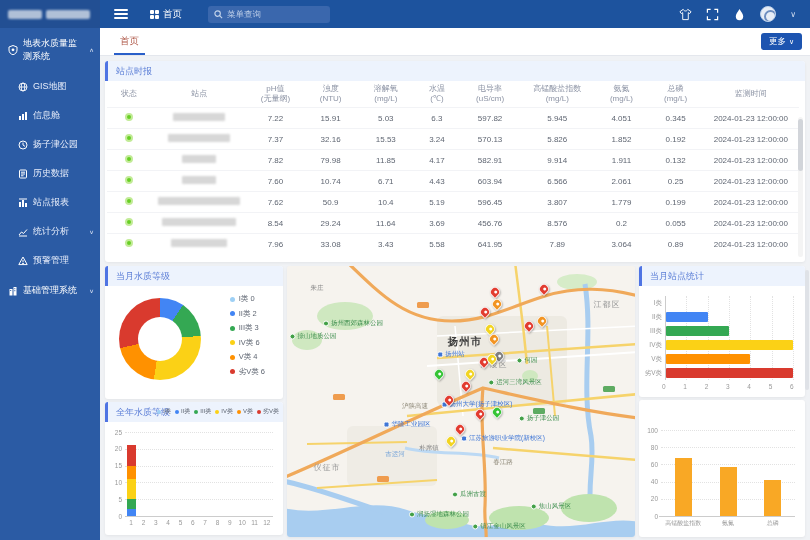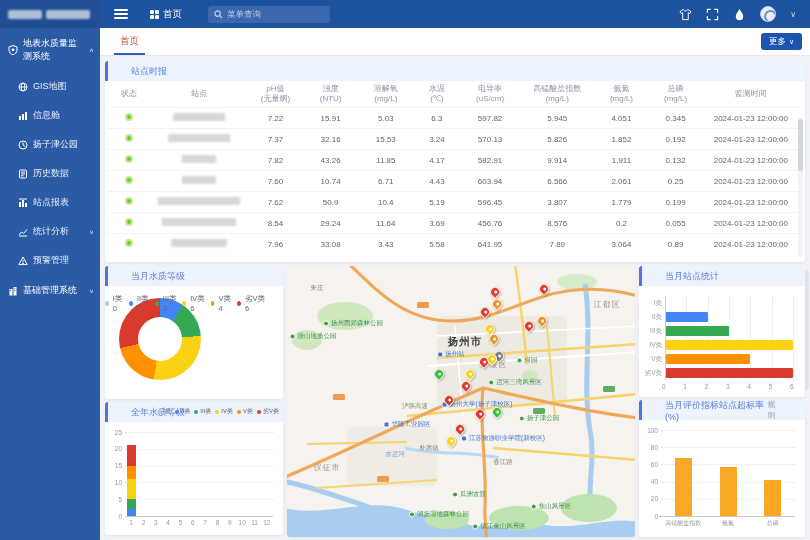--- a/index.html
+++ b/index.html
@@ -33,36 +33,36 @@
   .top-caret { color:#cfdcf0; font-size:8px; cursor:pointer; }
 
   
   .tabbar { position:absolute; left:100px; top:28px; right:0; height:28px; background:#fff; border-bottom:1px solid #e4e7ed; display:flex; align-items:center; z-index:4; }
   .tab-item { margin-left:14px; height:100%; display:flex; align-items:center; font-size:9.5px; color:#b05a4a; position:relative; padding:0 6px; cursor:pointer; }
   .tab-item::after { content:""; position:absolute; left:0; right:0; bottom:0; height:2px; background:#2a5fc9; }
   .more-btn { margin-left:auto; margin-right:8px; background:#1d54b0; color:#fff; font-size:8.5px; height:17px; padding:0 8px; border:none; border-radius:3px; display:flex; align-items:center; gap:3px; cursor:pointer; font-family:"Liberation Sans",sans-serif; }
 
   
   .panel { position:absolute; background:#fff; border-radius:3px; box-shadow:0 1px 3px rgba(0,0,0,.06); overflow:hidden; }
-  .panel-title { height:20px; background:#edf3fd; border-left:3px solid #4f74e3; display:flex; align-items:center; padding:0 23px; font-size:9px; color:#5a7dd6; }
+  .panel-title { height:20px; background:#edf3fd; border-left:3px solid #4f74e3; display:flex; align-items:center; padding:0 8px; font-size:9px; color:#5a7dd6; }
   .panel-title .right-link { margin-left:auto; color:#9aa3af; font-size:8px; cursor:pointer; }
 
   #panel-table { left:105px; top:61px; width:700px; height:201px; }
   table.sr { border-collapse:collapse; table-layout:fixed; width:692px; margin-left:2px; }
   table.sr th { font-size:8px; color:#8d94a5; font-weight:normal; padding:3px 1px; line-height:1.25; }
   table.sr td { font-size:8px; color:#5f6672; text-align:center; height:21px; border-top:1px solid #f2f3f6; }
   .status-dot { width:8px; height:8px; border-radius:50%; background:#67cf24; border:2px solid #c2eb97; display:inline-block; }
   .site-blur { display:inline-block; height:8px; background:#d7d7d7; border-radius:1px; filter:blur(1.2px); }
   .tbl-scroll { position:absolute; right:2px; top:56px; width:5px; height:140px; background:#f4f4f4; border-radius:3px; }
   .tbl-scroll i { position:absolute; top:2px; left:0; width:5px; height:52px; background:#d2d5da; border-radius:3px; display:block; }
 
   #panel-donut { left:105px; top:266px; width:178px; height:133px; }
   .donut-wrap { position:absolute; left:14px; top:32px; width:82px; height:82px; border-radius:50%; }
   .donut-hole { position:absolute; left:19px; top:19px; width:44px; height:44px; border-radius:50%; background:#fff; }
-  .donut-legend { position:absolute; right:18px; top:28px; display:flex; gap:4.5px; }
+  .donut-legend { position:absolute; right:18px; top:28px; display:flex; flex-direction:column; gap:4.5px; }
   .lg-item { display:flex; align-items:center; gap:4px; font-size:7.5px; color:#5f6672; cursor:pointer; }
   .lg-dot { width:5px; height:5px; border-radius:50%; }
 
   #panel-annual { left:105px; top:402px; width:178px; height:133px; }
   .annual-legend { position:absolute; right:4px; top:5px; display:flex; gap:4px; }
   .annual-legend .lg-item { font-size:6px; gap:2px; }
   .annual-legend .lg-dot { width:4px; height:4px; }
   .chart-area { position:absolute; }
   .gridline-h { position:absolute; left:0; right:0; border-top:1px dotted #e2e2e2; }
   .gridline-v { position:absolute; top:0; bottom:0; border-left:1px dotted #e2e2e2; }
@@ -296,21 +296,21 @@
           <td>570.13</td>
           <td>5.826</td>
           <td>1.852</td>
           <td>0.192</td>
           <td>2024-01-23 12:00:00</td>
         </tr>
         <tr>
           <td><span class="status-dot"></span></td>
           <td><span class="site-blur" style="width: 34px;"></span></td>
           <td>7.82</td>
-          <td>43.26</td>
+          <td>79.98</td>
           <td>11.85</td>
           <td>4.17</td>
           <td>582.91</td>
           <td>9.914</td>
           <td>1.911</td>
           <td>0.132</td>
           <td>2024-01-23 12:00:00</td>
         </tr>
         <tr>
           <td><span class="status-dot"></span></td>
@@ -633,24 +633,20 @@
       <span class="axis-lbl" style="left: -24px; top: 45px; width: 21px; text-align: right;">IV类</span>
       <div class="hbar" style="background: rgb(251, 209, 22); left: 1px; top: 44px; width: 127px;"></div>
       <span class="axis-lbl" style="left: -24px; top: 59px; width: 21px; text-align: right;">V类</span>
       <div class="hbar" style="background: rgb(255, 145, 0); left: 1px; top: 58px; width: 84.3333px;"></div>
       <span class="axis-lbl" style="left: -24px; top: 73px; width: 21px; text-align: right;">劣V类</span>
       <div class="hbar" style="background: rgb(217, 58, 46); left: 1px; top: 72px; width: 127px;"></div>
     </div>
 </div>
 
 <div class="panel" id="panel-exceed">
-  <div class="panel-title">
-    <span>当月评价指标站点超标率(%)</span>
-    <span class="right-link">规则</span>
-  </div>
   <div class="chart-area" id="exceed-chart" style="left:22px; top:30px; width:134px; height:86px;">
       <span class="axis-lbl" style="left: -16px; top: 82.5px; width: 13px; text-align: right;">0</span>
       <div class="gridline-h" style="top: 68.8px;"></div>
       <span class="axis-lbl" style="left: -16px; top: 65.3px; width: 13px; text-align: right;">20</span>
       <div class="gridline-h" style="top: 51.6px;"></div>
       <span class="axis-lbl" style="left: -16px; top: 48.1px; width: 13px; text-align: right;">40</span>
       <div class="gridline-h" style="top: 34.4px;"></div>
       <span class="axis-lbl" style="left: -16px; top: 30.9px; width: 13px; text-align: right;">60</span>
       <div class="gridline-h" style="top: 17.2px;"></div>
       <span class="axis-lbl" style="left: -16px; top: 13.7px; width: 13px; text-align: right;">80</span>

